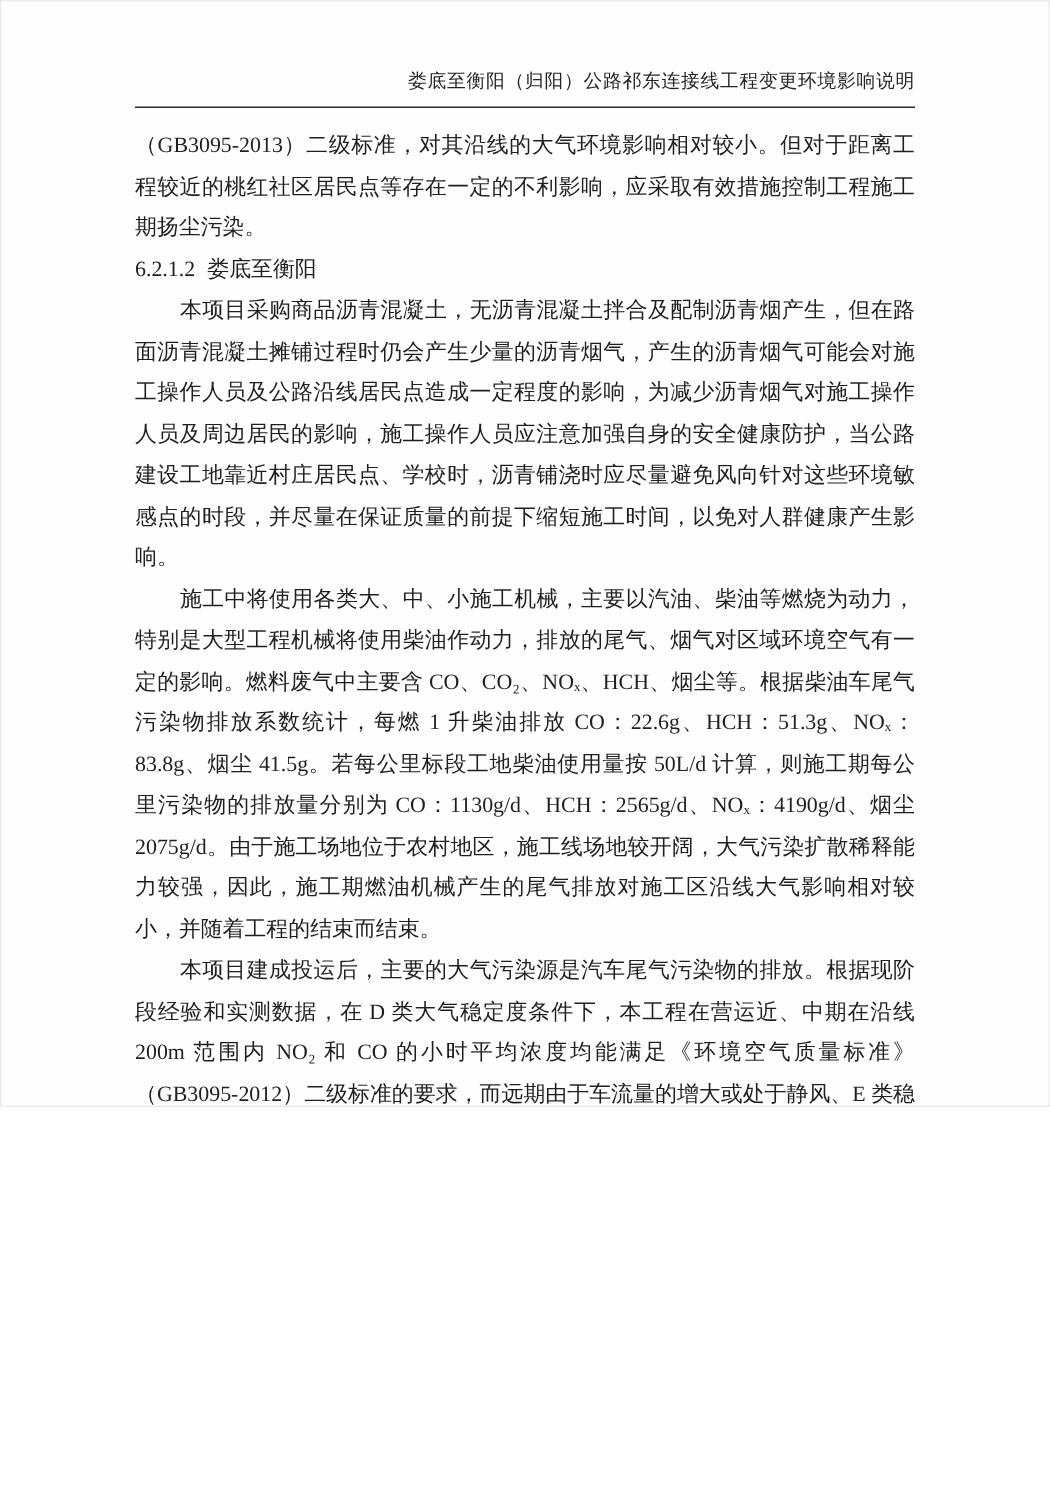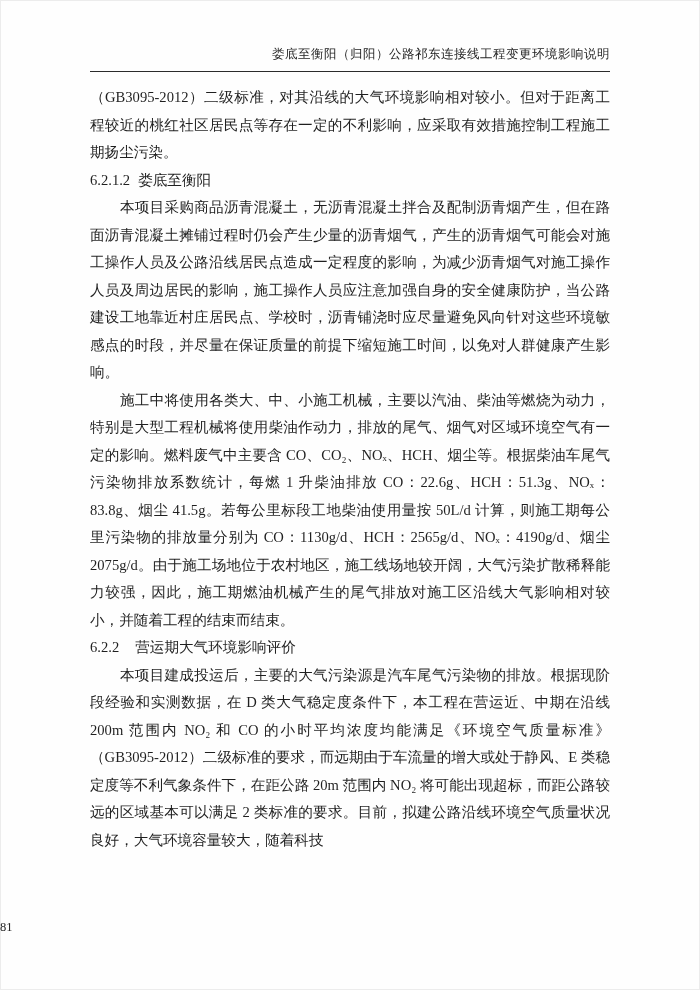--- a/index.html
+++ b/index.html
@@ -3,21 +3,21 @@
 <meta charset="utf-8">
 <style>
   html, body {
     margin: 0;
     padding: 0;
     background: #ffffff;
   }
   .page {
     position: relative;
     width: 700px;
-    height: 990px;
+    height: 738px;
     background: #fefefe;
     box-shadow: inset 0 0 0 1px #ececec;
     font-family: "Liberation Serif", "DejaVu Serif", "DejaVu Sans", serif;
     color: #1f1f1f;
     overflow: hidden;
   }
   .running-header {
     position: absolute;
     top: 46px;
     left: 90px;
@@ -77,31 +77,30 @@
 <body>
 
 <div class="page">
 
   <div class="running-header">娄底至衡阳（归阳）公路祁东连接线工程变更环境影响说明</div>
 
   <div class="header-rule"></div>
 
   <div class="content">
 
-    <p>（GB3095-2012）二级标准，对其沿线的大气环境影响相对较小。但对于距离工程较近的桃红社区居民点等存在一定的不利影响，应采取有效措施控制工程施工期扬尘污染。</p>
+    <p>（GB3095-2013）二级标准，对其沿线的大气环境影响相对较小。但对于距离工程较近的桃红社区居民点等存在一定的不利影响，应采取有效措施控制工程施工期扬尘污染。</p>
 
 
     <p class="heading"><span class="num-sm">6.2.1.2</span><span>娄底至衡阳</span></p>
 
     <p class="indent">本项目采购商品沥青混凝土，无沥青混凝土拌合及配制沥青烟产生，但在路面沥青混凝土摊铺过程时仍会产生少量的沥青烟气，产生的沥青烟气可能会对施工操作人员及公路沿线居民点造成一定程度的影响，为减少沥青烟气对施工操作人员及周边居民的影响，施工操作人员应注意加强自身的安全健康防护，当公路建设工地靠近村庄居民点、学校时，沥青铺浇时应尽量避免风向针对这些环境敏感点的时段，并尽量在保证质量的前提下缩短施工时间，以免对人群健康产生影响。</p>
 
 
     <p class="indent">施工中将使用各类大、中、小施工机械，主要以汽油、柴油等燃烧为动力，特别是大型工程机械将使用柴油作动力，排放的尾气、烟气对区域环境空气有一定的影响。燃料废气中主要含 CO、CO₂、NOₓ、HCH、烟尘等。根据柴油车尾气污染物排放系数统计，每燃 1 升柴油排放 CO：22.6g、HCH：51.3g、NOₓ：83.8g、烟尘 41.5g。若每公里标段工地柴油使用量按 50L/d 计算，则施工期每公里污染物的排放量分别为 CO：1130g/d、HCH：2565g/d、NOₓ：4190g/d、烟尘 2075g/d。由于施工场地位于农村地区，施工线场地较开阔，大气污染扩散稀释能力较强，因此，施工期燃油机械产生的尾气排放对施工区沿线大气影响相对较小，并随着工程的结束而结束。</p>
 
-    <p class="heading"><span class="num-lg">6.2.2</span><span>营运期大气环境影响评价</span></p>
 
     <p class="indent">本项目建成投运后，主要的大气污染源是汽车尾气污染物的排放。根据现阶段经验和实测数据，在 D 类大气稳定度条件下，本工程在营运近、中期在沿线 200m 范围内 NO₂ 和 CO 的小时平均浓度均能满足《环境空气质量标准》（GB3095-2012）二级标准的要求，而远期由于车流量的增大或处于静风、E 类稳定度等不利气象条件下，在距公路 20m 范围内 NO₂ 将可能出现超标，而距公路较远的区域基本可以满足 2 类标准的要求。目前，拟建公路沿线环境空气质量状况良好，大气环境容量较大，随着科技</p>
 
   </div>
 
   <div class="page-number">81</div>
 
 </div>
 
 </body></html>

